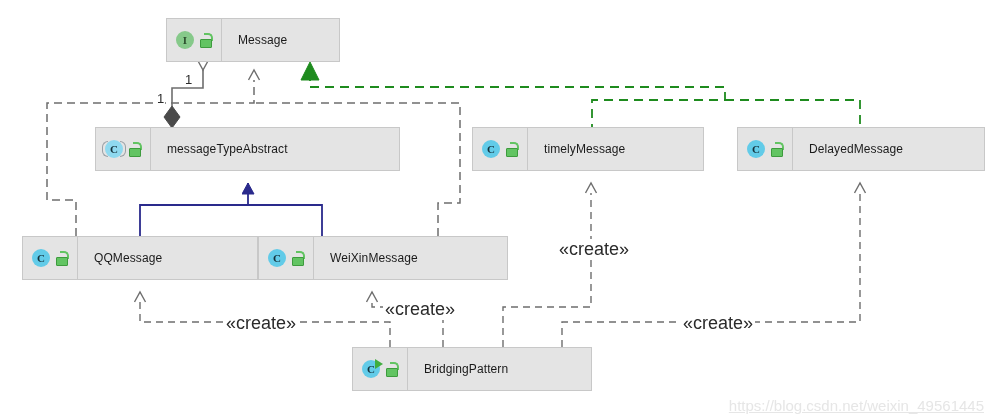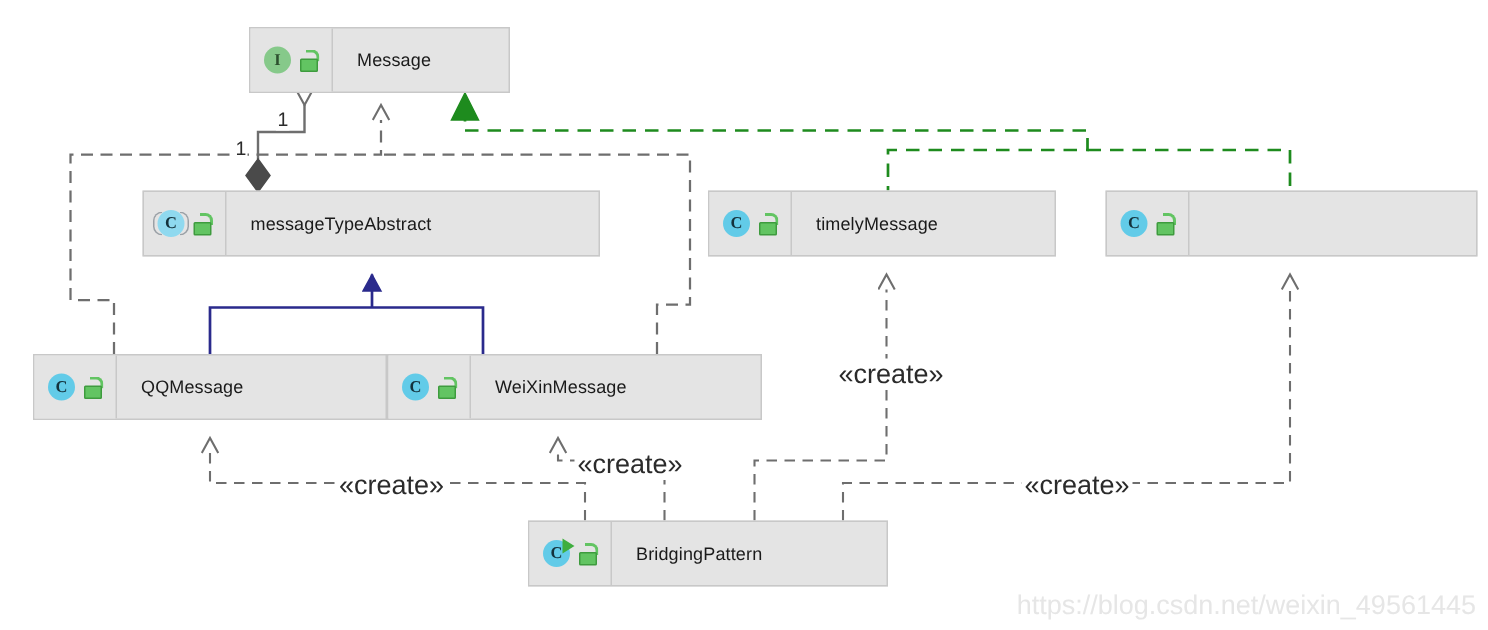--- a/index.html
+++ b/index.html
@@ -150,24 +150,25 @@
     font-size: 13px;
     z-index: 6;
     padding: 0 1px;
   }
 
   .watermark {
     position: absolute;
     right: 8px;
     bottom: 6px;
     color: #e6e6e6;
-    font-size: 18px;
+    font-size: 15px;
     white-space: nowrap;
     z-index: 7;
     user-select: none;
+    text-decoration: underline;
   }
 </style>
 </head>
 <body>
 
 <div id="canvas">
 
   <svg id="edges" viewBox="0 0 992 420" xmlns="http://www.w3.org/2000/svg">
     <defs>
       <marker id="hollow-gray" markerWidth="14" markerHeight="14" refX="11" refY="6" orient="auto" markerUnits="userSpaceOnUse">
@@ -261,20 +262,21 @@
   <div class="node" style="left:737px; top:127px; width:248px; height:44px;">
     <div class="gutter">
       <span class="badge cls">
           <span class="disc">C</span>
         </span>
       <span class="lock">
           <span class="shackle"></span>
           <span class="body"></span>
         </span>
     </div>
+    <div class="title">DelayedMessage</div>
   </div>
 
   <div class="node" style="left:22px; top:236px; width:236px; height:44px;">
     <div class="gutter">
       <span class="badge cls">
           <span class="disc">C</span>
         </span>
       <span class="lock">
           <span class="shackle"></span>
           <span class="body"></span>

